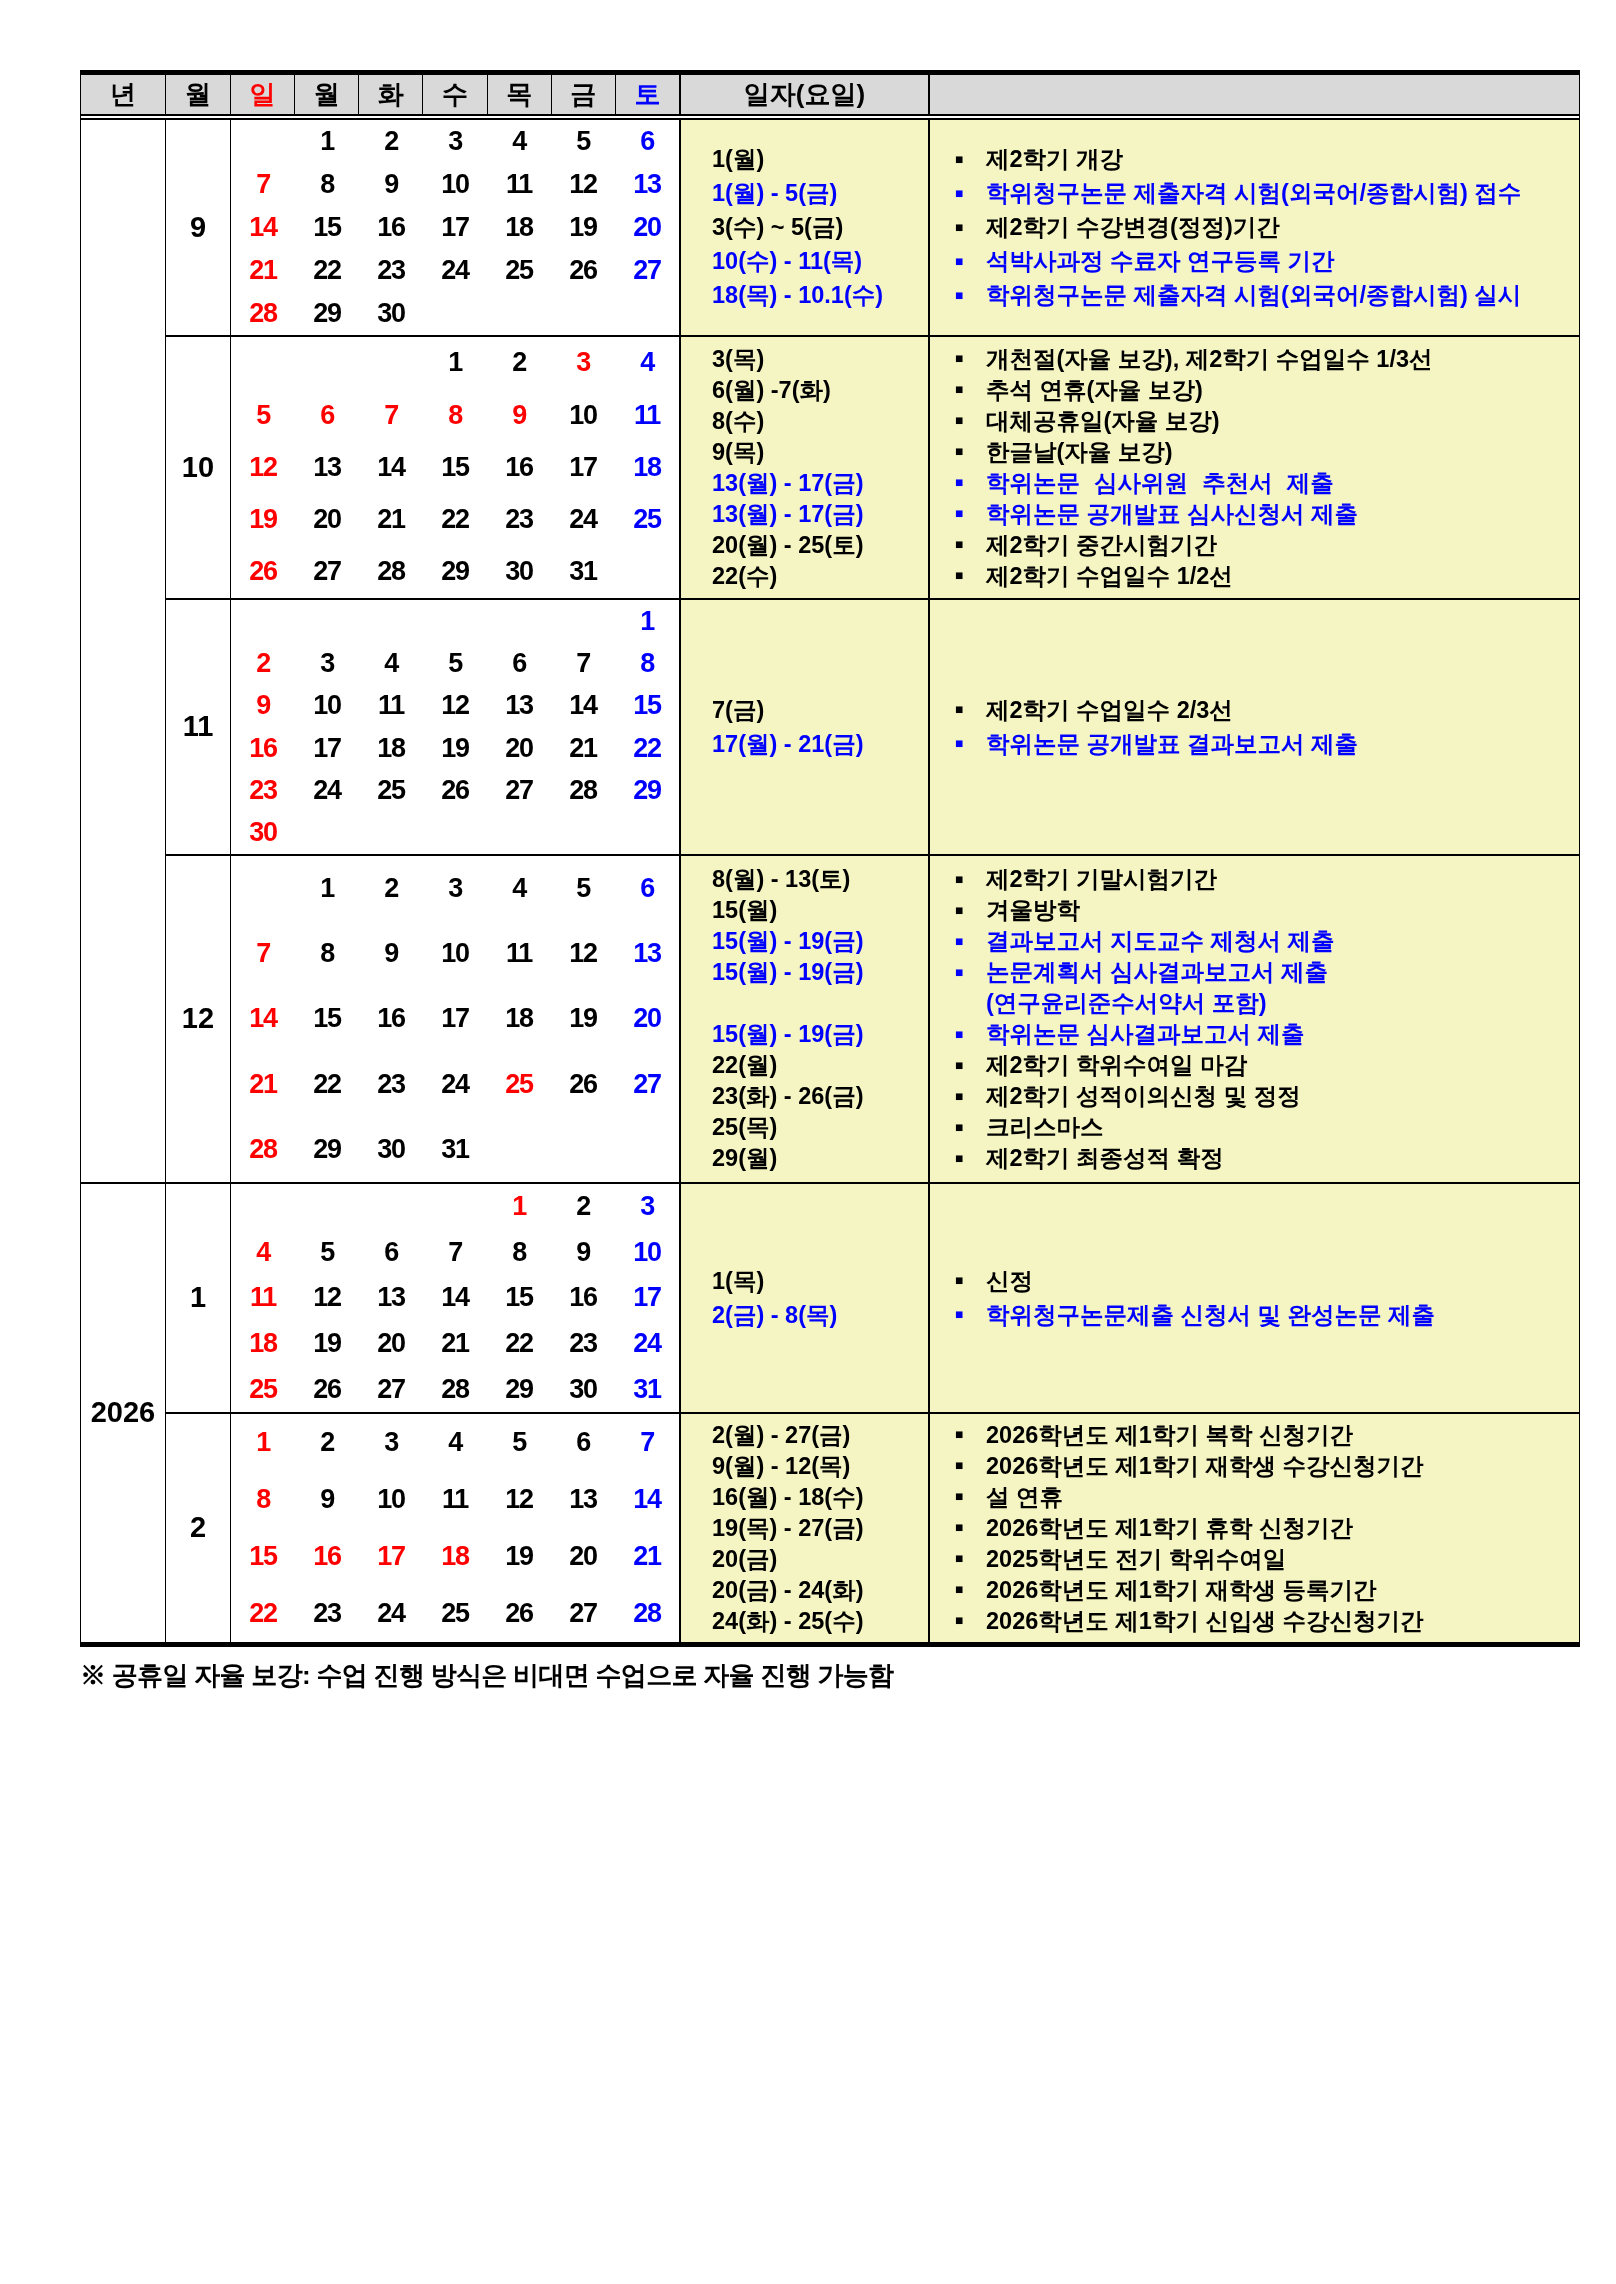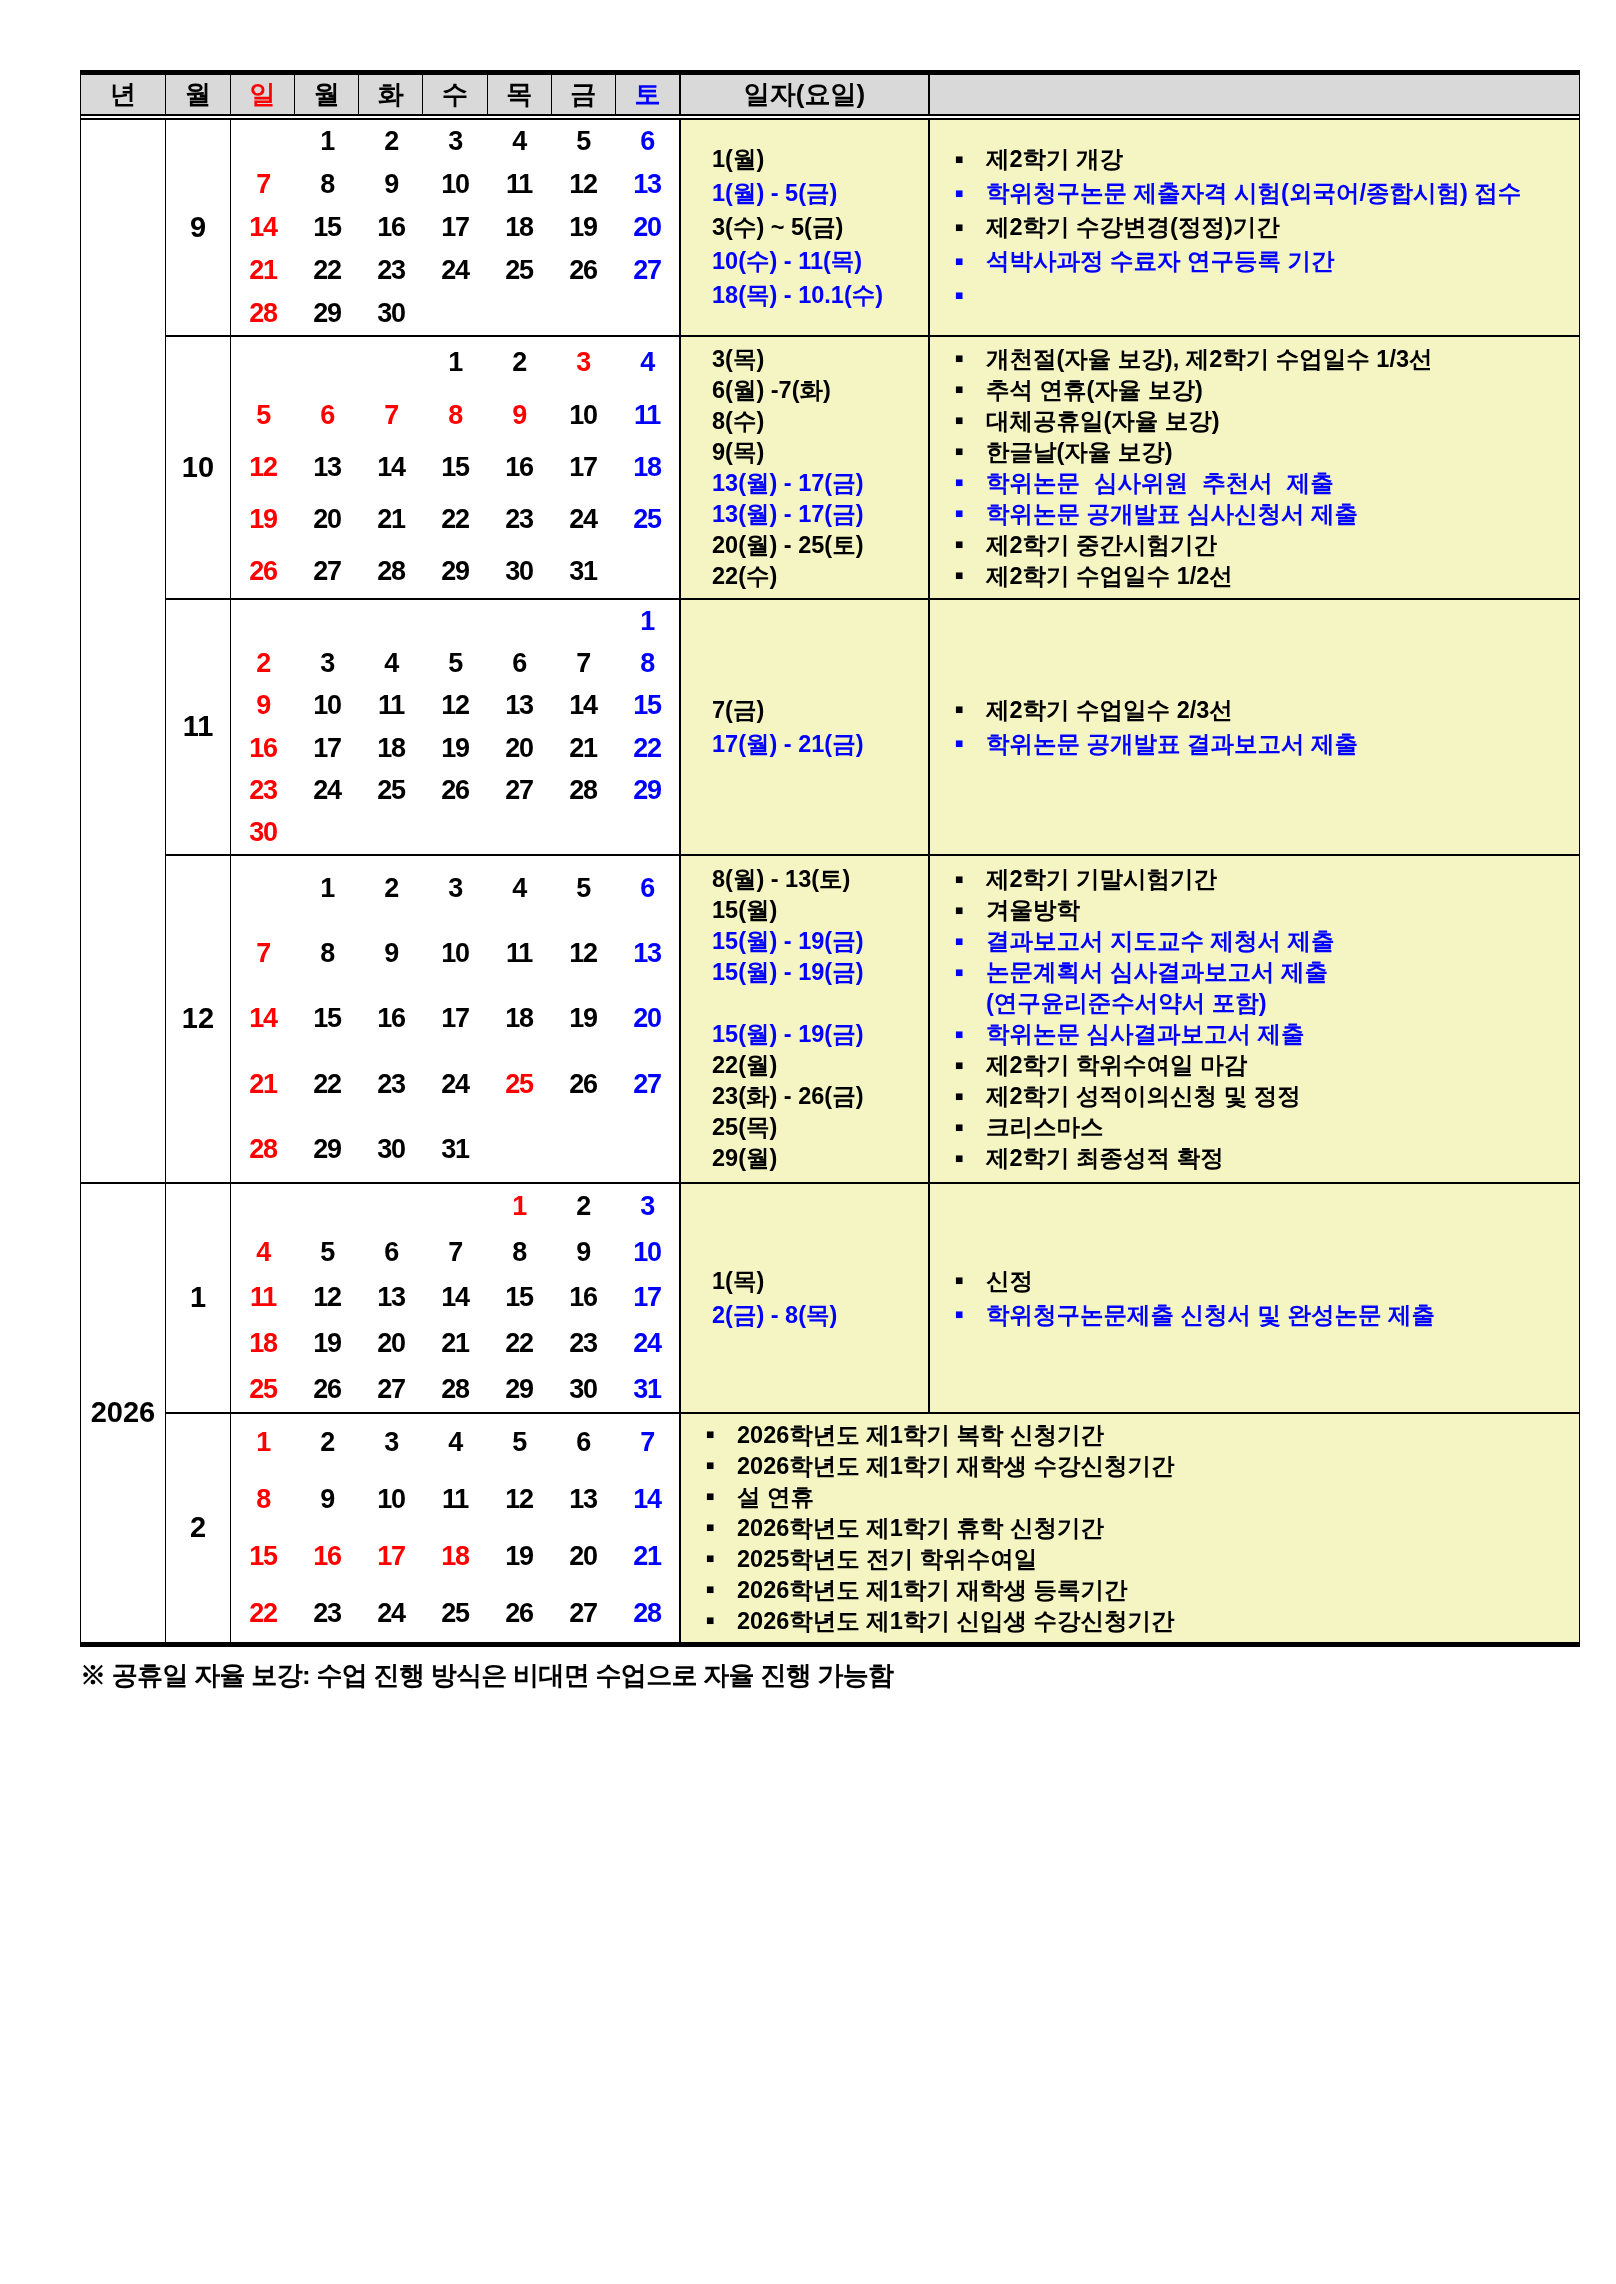--- a/index.html
+++ b/index.html
@@ -125,20 +125,21 @@
                 <div class="tline" style="height: 34px;">
                   <span class="bullet" style="color: rgb(0, 0, 0);">■</span>
                   <span style="color: rgb(0, 0, 0);">제2학기 수강변경(정정)기간</span>
                 </div>
                 <div class="tline" style="height: 34px;">
                   <span class="bullet" style="color: rgb(0, 0, 255);">■</span>
                   <span style="color: rgb(0, 0, 255);">석박사과정 수료자 연구등록 기간</span>
                 </div>
                 <div class="tline" style="height: 34px;">
                   <span class="bullet" style="color: rgb(0, 0, 255);">■</span>
+                  <span style="color: rgb(0, 0, 255);">학위청구논문 제출자격 시험(외국어/종합시험) 실시</span>
                 </div>
               </div>
             </div>
             <div class="month-row m-sep" style="height: 261px;">
               <div class="month-cell">10</div>
               <div class="cal" style="grid-template-rows: repeat(5, 1fr);">
                 <div class="day"></div>
                 <div class="day"></div>
                 <div class="day"></div>
                 <div class="day" style="color: rgb(0, 0, 0);">1</div>
@@ -458,20 +459,29 @@
                 <div class="day" style="color: rgb(0, 0, 0);">20</div>
                 <div class="day" style="color: rgb(0, 0, 255);">21</div>
                 <div class="day" style="color: rgb(255, 0, 0);">22</div>
                 <div class="day" style="color: rgb(0, 0, 0);">23</div>
                 <div class="day" style="color: rgb(0, 0, 0);">24</div>
                 <div class="day" style="color: rgb(0, 0, 0);">25</div>
                 <div class="day" style="color: rgb(0, 0, 0);">26</div>
                 <div class="day" style="color: rgb(0, 0, 0);">27</div>
                 <div class="day" style="color: rgb(0, 0, 255);">28</div>
               </div>
+              <div class="datecol">
+                <div class="tline" style="height: 31px; color: rgb(0, 0, 0);">2(월) - 27(금)</div>
+                <div class="tline" style="height: 31px; color: rgb(0, 0, 0);">9(월) - 12(목)</div>
+                <div class="tline" style="height: 31px; color: rgb(0, 0, 0);">16(월) - 18(수)</div>
+                <div class="tline" style="height: 31px; color: rgb(0, 0, 0);">19(목) - 27(금)</div>
+                <div class="tline" style="height: 31px; color: rgb(0, 0, 0);">20(금)</div>
+                <div class="tline" style="height: 31px; color: rgb(0, 0, 0);">20(금) - 24(화)</div>
+                <div class="tline" style="height: 31px; color: rgb(0, 0, 0);">24(화) - 25(수)</div>
+              </div>
               <div class="contentcol">
                 <div class="tline" style="height: 31px;">
                   <span class="bullet" style="color: rgb(0, 0, 0);">■</span>
                   <span style="color: rgb(0, 0, 0);">2026학년도 제1학기 복학 신청기간</span>
                 </div>
                 <div class="tline" style="height: 31px;">
                   <span class="bullet" style="color: rgb(0, 0, 0);">■</span>
                   <span style="color: rgb(0, 0, 0);">2026학년도 제1학기 재학생 수강신청기간</span>
                 </div>
                 <div class="tline" style="height: 31px;">

